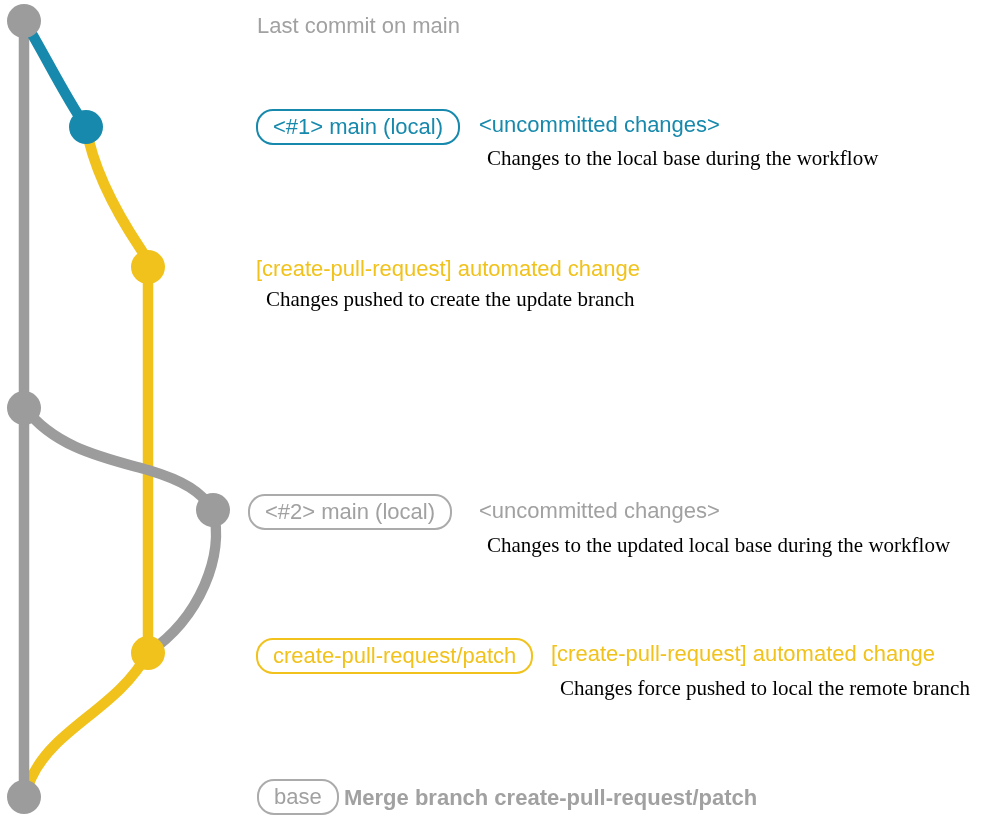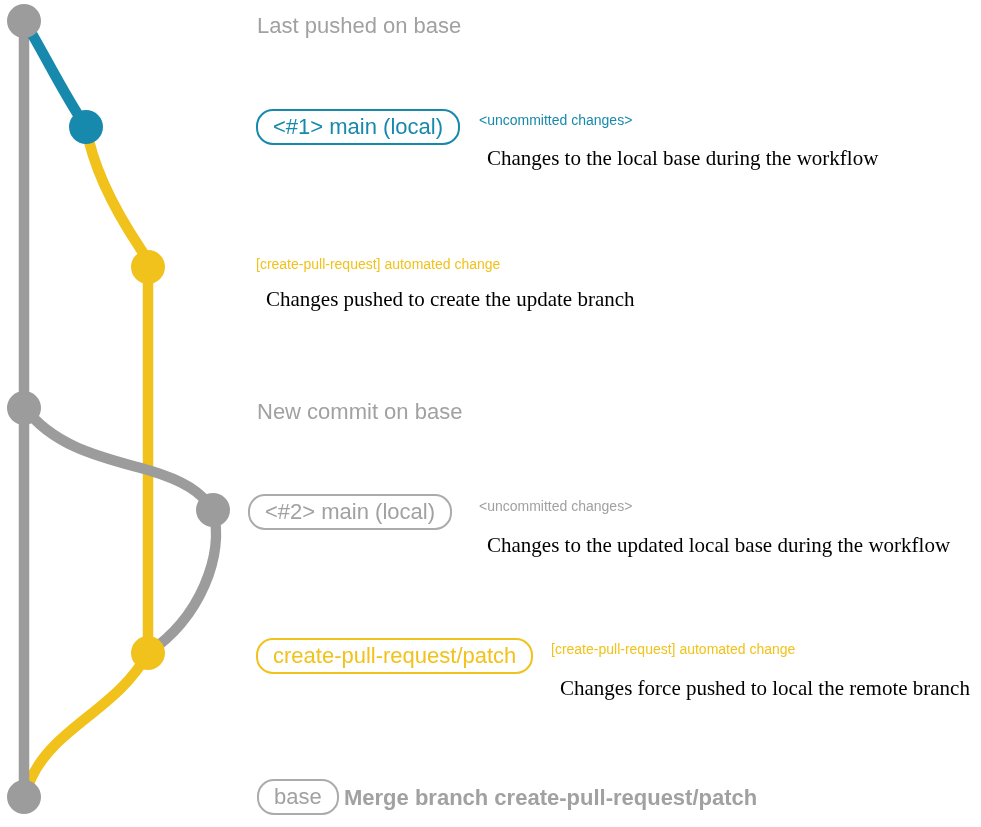--- a/index.html
+++ b/index.html
@@ -38,21 +38,21 @@
   .dot.teal   { fill: var(--c-teal); }
   .dot.yellow { fill: var(--c-yellow); }
 
   .abs { position: absolute; white-space: nowrap; }
 
   .plain-label {
     font-size: 22px;
     color: var(--c-gray_text);
   }
   .title {
-    font-size: 14px;
+    font-size: 22px;
   }
   .title.teal   { color: var(--c-teal); }
   .title.gray   { color: var(--c-gray_text); }
   .title.yellow { color: var(--c-yellow); }
 
   .badge {
     display: inline-block;
     font-size: 22px;
     line-height: 27px;
     padding: 2px 15px 3px 15px;
@@ -88,32 +88,31 @@
 
     <circle class="dot gray" cx="24" cy="21" r="17"></circle>
     <circle class="dot teal" cx="86" cy="127" r="17"></circle>
     <circle class="dot yellow" cx="148" cy="267" r="17"></circle>
     <circle class="dot gray" cx="24" cy="408" r="17"></circle>
     <circle class="dot gray" cx="213" cy="510" r="17"></circle>
     <circle class="dot yellow" cx="148" cy="653" r="17"></circle>
     <circle class="dot gray" cx="24" cy="797" r="17"></circle>
   </svg>
 
-  <div class="abs plain-label" style="left:257px; top:13px;">Last pushed on base</div>
+  <div class="abs plain-label" style="left:257px; top:13px;">Last commit on main</div>
 
   <div class="abs" style="left:256px; top:109px;">
     <span class="badge teal">&lt;#1&gt; main (local)</span>
   </div>
   <div class="abs title teal" style="left:479px; top:112px;">&lt;uncommitted changes&gt;</div>
   <div class="abs desc" style="left:487px; top:146px;">Changes to the local base during the workflow</div>
 
   <div class="abs title yellow" style="left:256px; top:256px;">[create-pull-request] automated change</div>
   <div class="abs desc" style="left:266px; top:287px;">Changes pushed to create the update branch</div>
 
-  <div class="abs plain-label" style="left:257px; top:399px;">New commit on base</div>
 
   <div class="abs" style="left:248px; top:494px;">
     <span class="badge gray">&lt;#2&gt; main (local)</span>
   </div>
   <div class="abs title gray" style="left:479px; top:498px;">&lt;uncommitted changes&gt;</div>
   <div class="abs desc" style="left:487px; top:533px;">Changes to the updated local base during the workflow</div>
 
   <div class="abs" style="left:256px; top:638px;">
     <span class="badge yellow">create-pull-request/patch</span>
   </div>

